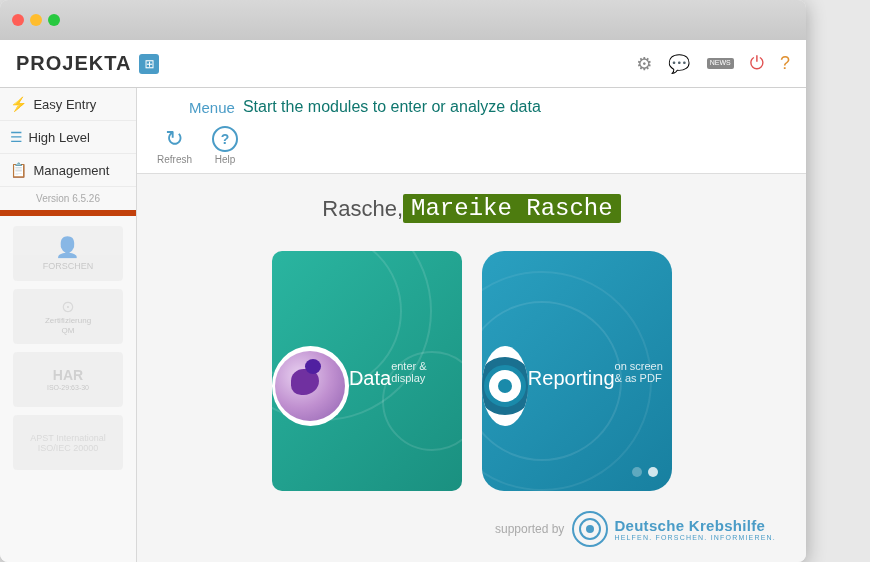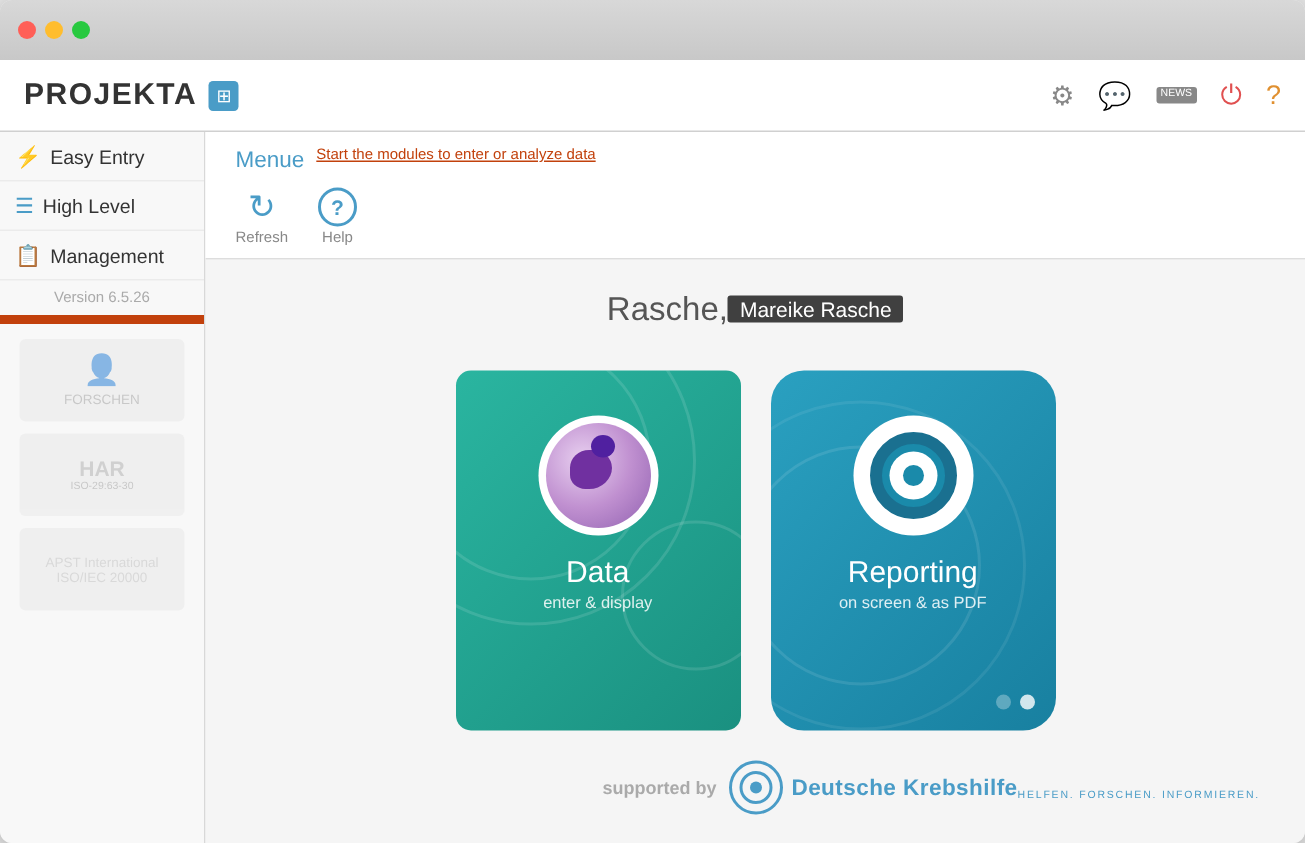--- a/index.html
+++ b/index.html
@@ -1,19 +1,19 @@
 <!DOCTYPE html>
 <html><head>
   <meta charset="utf-8">
   <style>
     * { margin: 0; padding: 0; box-sizing: border-box; }
     body { width: 870px; height: 562px; font-family: -apple-system, BlinkMacSystemFont, 'Segoe UI', sans-serif; background: #e8e8e8; overflow: hidden; }
 
     
-    .window { width: 870px; height: 562px; background: #f0f0f0; border-radius: 8px; overflow: hidden; display: flex; flex-direction: column; box-shadow: 0 4px 20px rgba(0,0,0,0.3); }
+    .window { width: 806px; height: 562px; background: #f0f0f0; border-radius: 8px; overflow: hidden; display: flex; flex-direction: column; box-shadow: 0 4px 20px rgba(0,0,0,0.3); }
 
     
     .titlebar { height: 40px; background: linear-gradient(180deg, #d8d8d8, #c8c8c8); display: flex; align-items: center; padding: 0 12px; flex-shrink: 0; }
     .traffic-lights { display: flex; gap: 6px; align-items: center; }
     .traffic-light { width: 12px; height: 12px; border-radius: 50%; }
     .tl-close { background: #ff5f57; }
     .tl-min { background: #ffbd2e; }
     .tl-max { background: #28c940; }
 
     
@@ -43,21 +43,21 @@
 
     
     .content { flex: 1; display: flex; flex-direction: column; background: #f5f5f5; }
     .toolbar-btn { display: flex; flex-direction: column; align-items: center; gap: 2px; cursor: pointer; }
 
     
     .content-body { flex: 1; display: flex; flex-direction: column; align-items: center; padding: 20px; overflow: hidden; }
 
     
     .cards-row { display: flex; gap: 20px; margin-bottom: 20px; }
-    .card { width: 190px; height: 240px; border-radius: 10px; overflow: hidden; cursor: pointer; position: relative; display: flex; flex-direction: column; align-items: center; justify-content: flex-start; }
+    .card { width: 190px; height: 240px; border-radius: 10px; overflow: hidden; cursor: pointer; position: relative; display: flex; flex-direction: row; align-items: center; justify-content: flex-start; }
     .card-data { background: linear-gradient(135deg, #2ab5a0, #1a9080); }
     .card-reporting { background: linear-gradient(135deg, #2aa0c0, #1880a0); border-radius: 22px; }
 
     
     .card-bg-circles { position: absolute; top: 0; left: 0; width: 100%; height: 100%; overflow: hidden; }
     .card-circle { position: absolute; border-radius: 50%; border: 2px solid rgba(255,255,255,0.12); }
 
     .card-icon-area { width: 80px; height: 80px; border-radius: 50%; background: white; margin-top: 30px; display: flex; align-items: center; justify-content: center; position: relative; z-index: 2; overflow: hidden; }
     .card-stats { position: absolute; bottom: 0; left: 0; right: 0; background: rgba(255,255,255,0.15); padding: 8px 10px; display: flex; justify-content: space-around; z-index: 2; }
     .card-stat { display: flex; flex-direction: column; align-items: center; }
@@ -112,56 +112,62 @@
       <div class="sidebar-version">Version 6.5.26</div>
       <div class="sidebar-badges">
         <div class="badge-cert">
           <div style="display:flex;flex-direction:column;align-items:center;gap:2px;">
             <div style="font-size:20px;color:#bbb;">👤</div>
             <div class="badge-cert-text">FORSCHEN</div>
           </div>
         </div>
         <div class="badge-cert">
           <div style="display:flex;flex-direction:column;align-items:center;">
+            <div style="font-size:16px;color:#bbb;">⊙</div>
+            <div class="badge-cert-text" style="font-size:8px;">Zertifizierung<br>QM</div>
+          </div>
+        </div>
+        <div class="badge-cert">
+          <div style="display:flex;flex-direction:column;align-items:center;">
             <div style="font-size:14px;color:#aaa;font-weight:bold;">HAR</div>
             <div class="badge-cert-text" style="font-size:7px;">ISO-29:63-30</div>
           </div>
         </div>
         <div class="badge-cert">
           <div style="display:flex;flex-direction:column;align-items:center;">
             <div style="font-size:9px;color:#bbb;text-align:center;">APST International<br>ISO/IEC 20000</div>
           </div>
         </div>
       </div>
     </div>
 
     <div class="content">
 
       <div style="background:#fff;border-bottom:1px solid #ddd;padding:10px 20px 8px;flex-shrink:0;">
-        <div style="display:flex;margin-bottom:10px;">
+        <div style="display:flex;align-items:center;margin-bottom:10px;margin-left:32px;">
           <span style="color:#4a9cc7;font-size:15px;font-weight:500;">Menue</span>
-          <span style="color:#c2410c;font-size:10px;margin-left:8px;text-decoration:underline;">Start the modules to enter or analyze data</span>
+          <span style="color:#0f766e;font-size:16px;margin-left:8px;">Start the modules to enter or analyze data</span>
         </div>
         <div style="display:flex;gap:20px;align-items:flex-end;">
           <div class="toolbar-btn">
             <span style="font-size:22px;color:#4a9cc7;">↻</span>
             <span style="font-size:10px;color:#888;">Refresh</span>
           </div>
           <div class="toolbar-btn">
             <span style="font-size:22px;color:#4a9cc7;font-weight:bold;border:2px solid #4a9cc7;border-radius:50%;width:26px;height:26px;display:flex;align-items:center;justify-content:center;font-size:14px;">?</span>
             <span style="font-size:10px;color:#888;">Help</span>
           </div>
         </div>
       </div>
 
       <div class="content-body">
 
         <div style="display:flex;align-items:center;font-size:22px;color:#555;margin-bottom:6px;">
           <span>Rasche, </span>
-          <span style="background:#404040;color:white;padding:1px 8px;border-radius:2px;font-size:14px;">Mareike Rasche</span>
+          <span style="background:#4d7c0f;color:white;padding:1px 8px;border-radius:2px;font-size:24px;font-family:Liberation Mono, monospace;">Mareike Rasche</span>
         </div>
         <div style="width:300px;height:1px;background:#ccc;margin-bottom:22px;"></div>
 
         <div class="cards-row">
 
           <div class="card card-data">
             <div class="card-bg-circles">
               <div class="card-circle" style="width:160px;height:160px;top:-20px;left:-30px;"></div>
               <div class="card-circle" style="width:220px;height:220px;top:-50px;left:-60px;"></div>
               <div class="card-circle" style="width:100px;height:100px;bottom:40px;right:-20px;"></div>
@@ -195,29 +201,29 @@
             <div style="color:white;font-size:20px;font-weight:500;position:relative;z-index:2;margin-top:14px;">Reporting</div>
             <div style="color:rgba(255,255,255,0.85);font-size:11px;position:relative;z-index:2;margin-top:2px;">on screen &amp; as PDF</div>
             <div class="card-dots">
               <div class="card-dot"></div>
               <div class="card-dot active"></div>
             </div>
           </div>
         </div>
 
         <div style="display:flex;align-items:center;justify-content:flex-end;width:100%;padding-right:10px;">
-          <span style="color:#aaa;font-size:12px;margin-right:8px;font-weight:bold;">supported by</span>
+          <span style="color:#aaa;font-size:12px;margin-right:8px;">supported by</span>
 
           <div style="display:flex;align-items:center;gap:6px;">
             <div style="width:36px;height:36px;border-radius:50%;border:2px solid #4a9cc7;display:flex;align-items:center;justify-content:center;position:relative;">
               <div style="width:22px;height:22px;border-radius:50%;border:2px solid #4a9cc7;display:flex;align-items:center;justify-content:center;">
                 <div style="width:8px;height:8px;border-radius:50%;background:#4a9cc7;"></div>
               </div>
             </div>
-            <div style="display:flex;flex-direction:row;align-items:flex-end;">
+            <div style="display:flex;flex-direction:column;">
               <span style="color:#4a9cc7;font-size:15px;font-weight:bold;letter-spacing:0.3px;">Deutsche Krebshilfe</span>
               <span style="color:#4a9cc7;font-size:7px;letter-spacing:1.2px;">HELFEN. FORSCHEN. INFORMIEREN.</span>
             </div>
           </div>
         </div>
       </div>
     </div>
   </div>
 </div>
 

